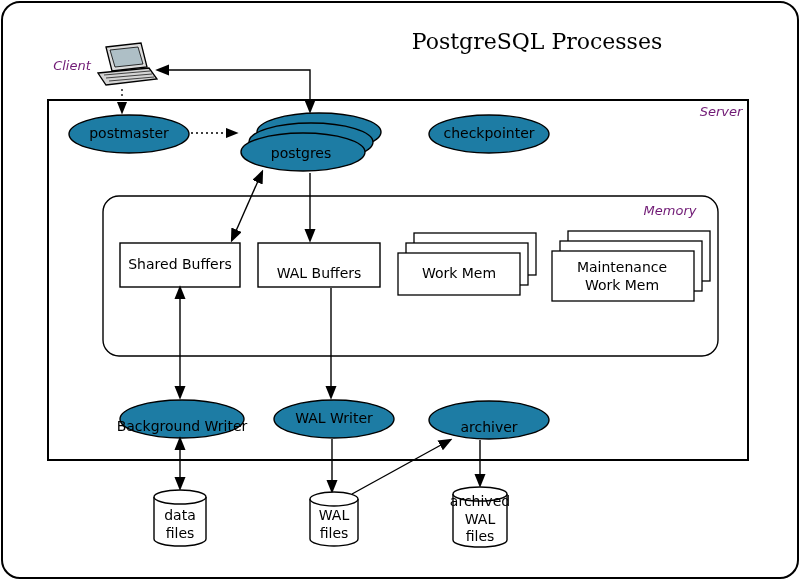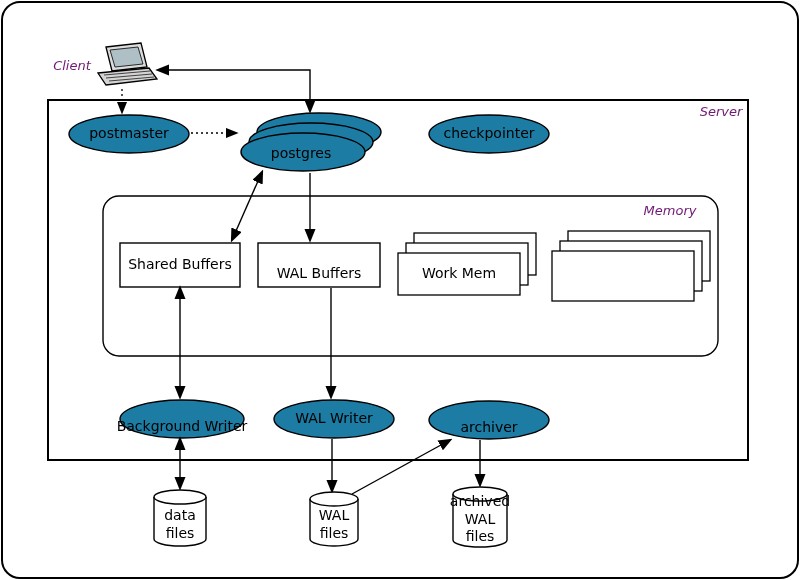--- a/index.html
+++ b/index.html
@@ -97,32 +97,34 @@
     <g>
       <path d="M310,499 v40 a24,7 0 0 0 48,0 v-40" fill="#fff" stroke="#000" stroke-width="1.4"></path>
       <ellipse cx="334" cy="499" rx="24" ry="7" fill="#fff" stroke="#000" stroke-width="1.4"></ellipse>
     </g>
     <g>
       <path d="M453,494 v46 a27,7 0 0 0 54,0 v-46" fill="#fff" stroke="#000" stroke-width="1.4"></path>
       <ellipse cx="480" cy="494" rx="27" ry="7" fill="#fff" stroke="#000" stroke-width="1.4"></ellipse>
     </g>
   </svg>
 
+  <div class="lbl title" style="left:537px;top:42px;">PostgreSQL Processes</div>
 
   <div class="lbl region" style="left:72px;top:66px;">Client</div>
   <div class="lbl region" style="left:721px;top:112px;">Server</div>
   <div class="lbl region" style="left:670px;top:211px;">Memory</div>
 
   <div class="lbl" style="left:129px;top:134px;">postmaster</div>
   <div class="lbl" style="left:301px;top:154px;">postgres</div>
   <div class="lbl" style="left:489px;top:134px;">checkpointer</div>
 
   <div class="lbl" style="left:180px;top:265px;">Shared Buffers</div>
   <div class="lbl" style="left:319px;top:274px;">WAL Buffers</div>
   <div class="lbl" style="left:459px;top:274px;">Work Mem</div>
+  <div class="lbl wrap" style="left:622px;top:276px;width:126px;">Maintenance Work Mem</div>
 
   <div class="lbl" style="left:182px;top:427px;">Background Writer</div>
   <div class="lbl" style="left:334px;top:419px;">WAL Writer</div>
   <div class="lbl" style="left:489px;top:428px;">archiver</div>
 
   <div class="lbl pre" style="left:180px;top:524px;">data
 files</div>
   <div class="lbl pre" style="left:334px;top:524px;">WAL
 files</div>
   <div class="lbl pre" style="left:480px;top:519px;">archived

